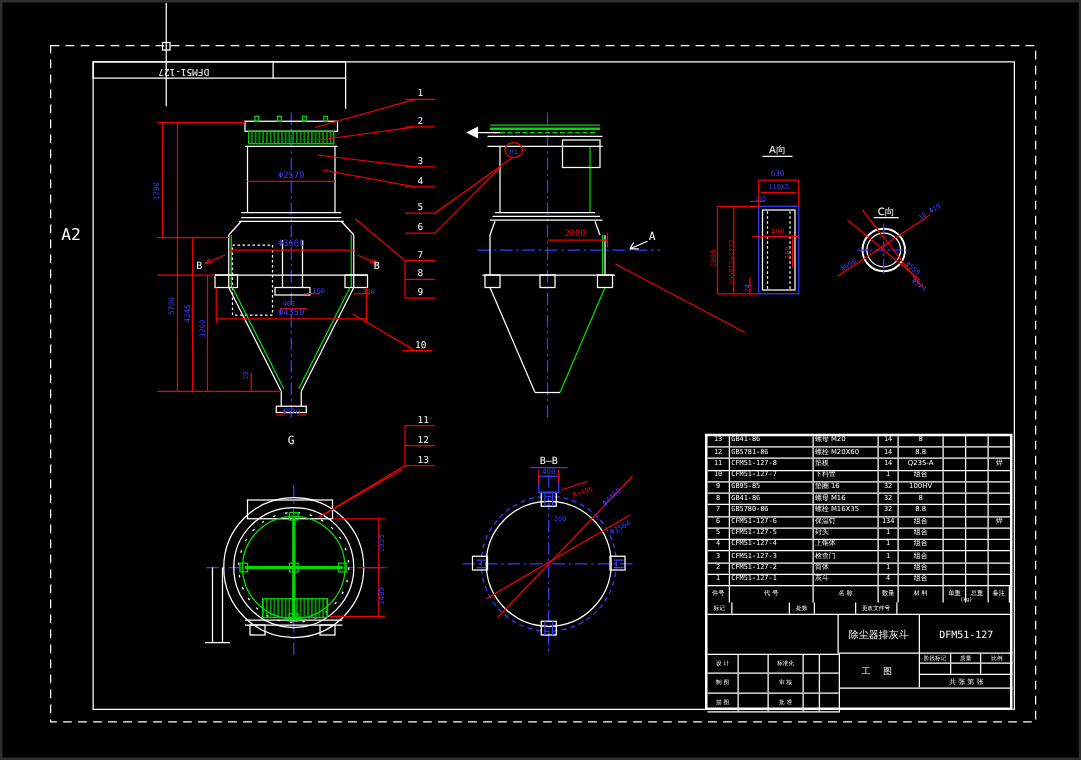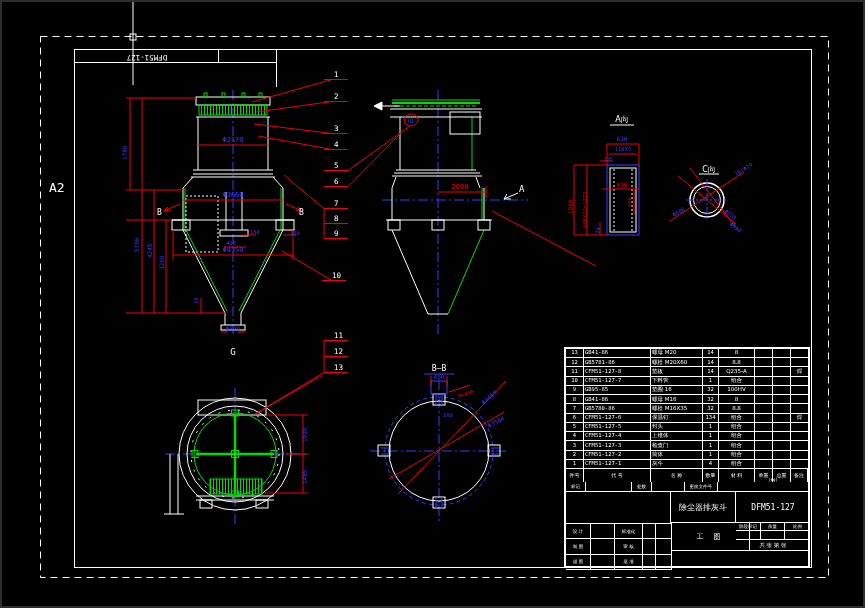--- a/index.html
+++ b/index.html
@@ -511,21 +511,21 @@
         <div class="revcell cjkt" style="width: 34px;">更改文件号</div>
         <div class="revcell cjkt" style="width: 91px;"></div>
       </div>
   <div id="tb-main">
 
     <div class="abs b-r" style="left:0;top:0;width:105px;height:31px;"></div>
 
     <div class="abs b-r b-b tbtxt cjkt" style="left:105px;top:0;width:65px;height:31px;font-size:8px;">除尘器排灰斗</div>
     <div class="abs b-b tbtxt" style="left:170px;top:0;width:74px;height:31px;font-size:8px;">DFM51-127</div>
 
-    <div class="abs b-r b-l tbtxt cjkt" style="left:105px;top:31px;width:79px;height:27px;font-size:7px;letter-spacing:4px;">工 图</div>
+    <div class="abs b-r b-l tbtxt cjkt" style="left:105px;top:31px;width:65px;height:27px;font-size:7px;letter-spacing:4px;">工 图</div>
 
     <div id="tb-stage" class="abs" style="left:170px;top:31px;width:74px;height:8px;display:flex;border-bottom:1px solid #fff;">
           <div class="revcell cjkt" style="width: 25px;">阶段标记</div>
           <div class="revcell cjkt" style="width: 24px;">质量</div>
           <div class="revcell cjkt" style="width: auto; flex: 1 1 0%;">比例</div>
         </div>
     <div class="abs" style="left:170px;top:39px;width:74px;height:9px;display:flex;border-bottom:1px solid #fff;">
       <div class="revcell" style="width:25px;"></div>
           <div class="revcell" style="width:24px;"></div>
           <div class="revcell" style="flex:1;"></div>

